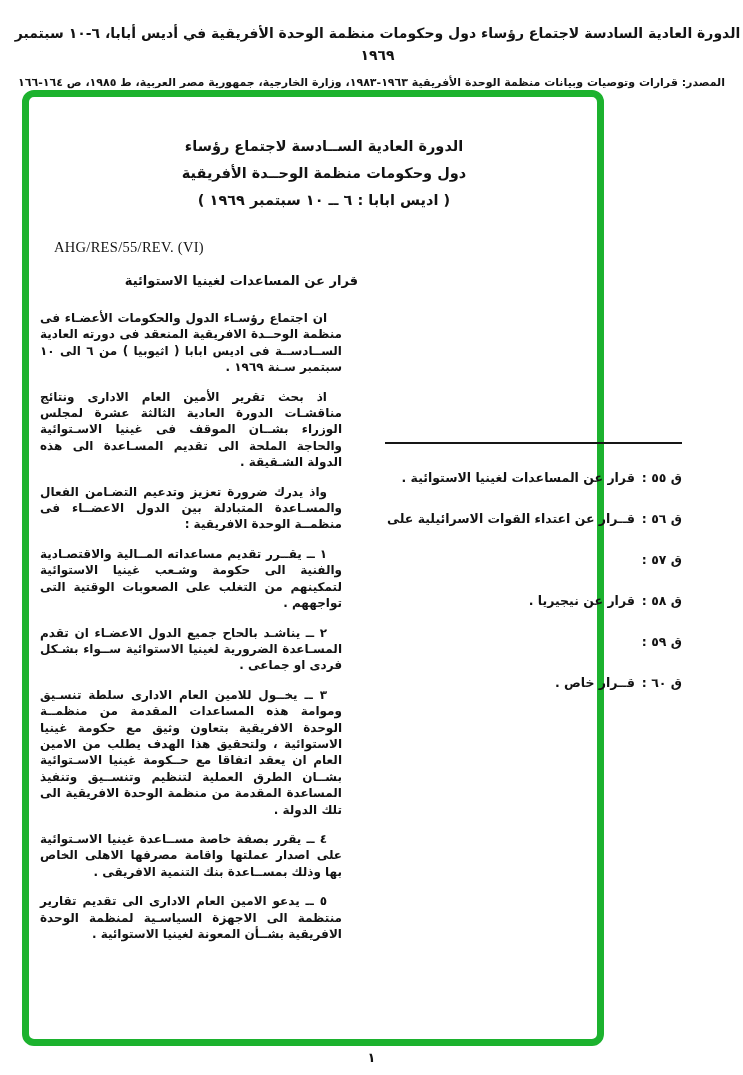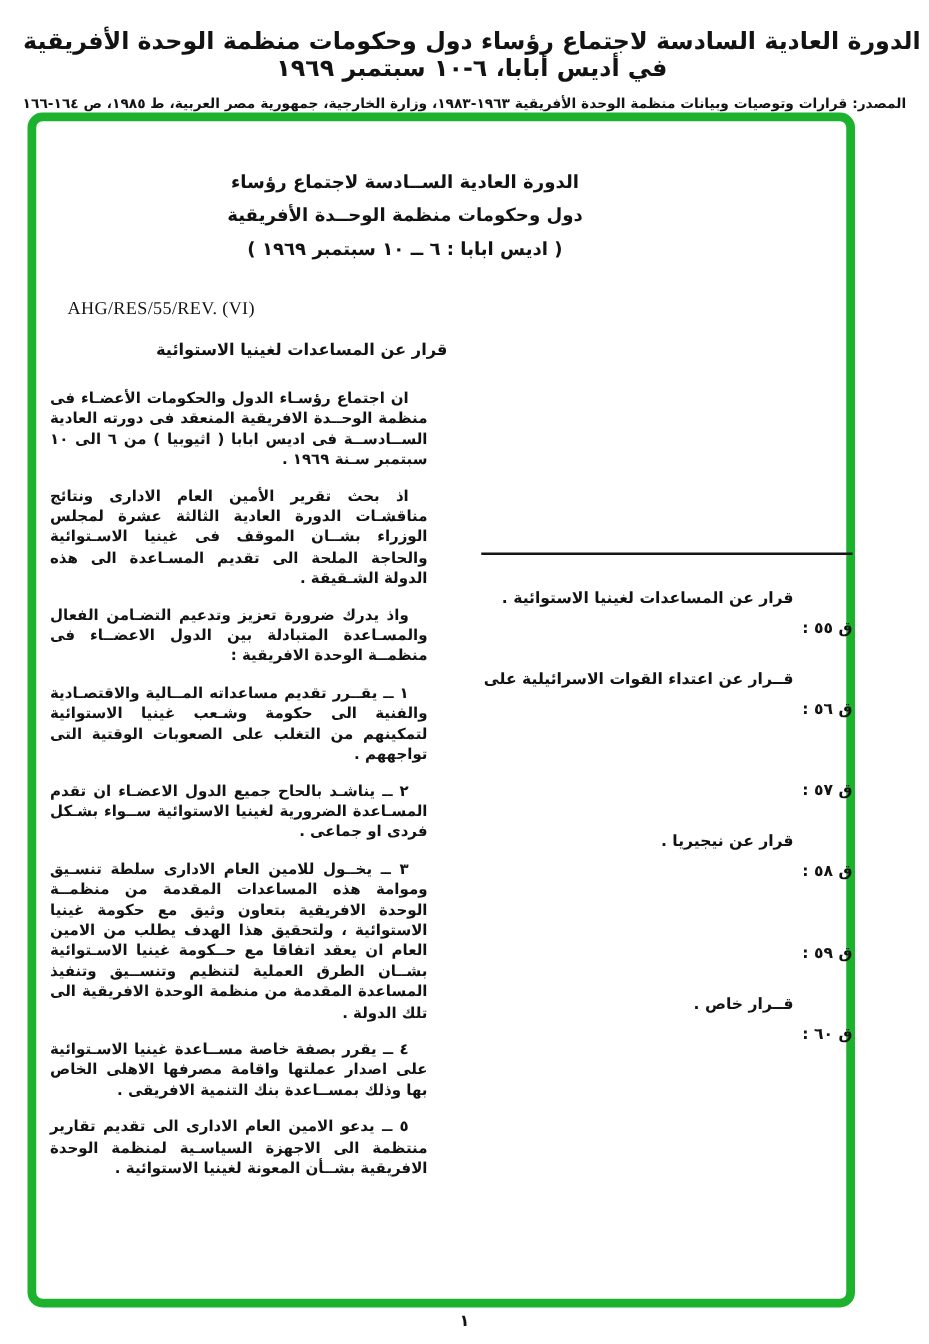--- a/index.html
+++ b/index.html
@@ -9,27 +9,27 @@
     background:#ffffff;
     font-family:"DejaVu Sans",sans-serif;
     color:#131313;
     overflow:hidden;
   }
   
   .page-header{
     position:absolute;top:22px;left:0;width:743px;
     text-align:center;direction:rtl;font-weight:700;
   }
-  .page-header .h-line1{font-size:19px;letter-spacing:0;line-height:22px;padding-left:12px;}
+  .page-header .h-line1{font-size:14px;letter-spacing:0;line-height:22px;padding-left:12px;}
   .page-header .h-line2{font-size:11px;margin-top:10px;line-height:14px;}
 
   
   .doc-frame{
     position:absolute;left:22px;top:90px;
-    width:662px;height:956px;box-sizing:border-box;
+    width:582px;height:956px;box-sizing:border-box;
     border:7px solid #1cb22e;border-radius:12px;
     background:#ffffff;
     padding-left:31px;
   }
 
   
   .doc-title{
     position:absolute;top:36px;left:95px;width:400px;
     direction:rtl;text-align:center;
     font-weight:700;font-size:14.5px;line-height:27px;
@@ -65,21 +65,21 @@
   }
   .index-divider{
     border:0;border-top:2px solid #161616;
     margin:0 0 24px 0;width:100%;
   }
   .index-item{
     display:flex;gap:7px;align-items:flex-start;
     font-weight:700;font-size:12.5px;line-height:20px;
     margin-bottom:21px;
   }
-  .index-num{white-space:nowrap;margin-top:24px;}
+  .index-num{white-space:nowrap;}
   .index-text{flex:1;}
   .index-line2{display:block;text-align:center;}
 
   
   .page-num{
     position:absolute;top:1050px;left:0;width:743px;
     text-align:center;font-weight:700;font-size:13px;
   }
 </style>
 </head>

